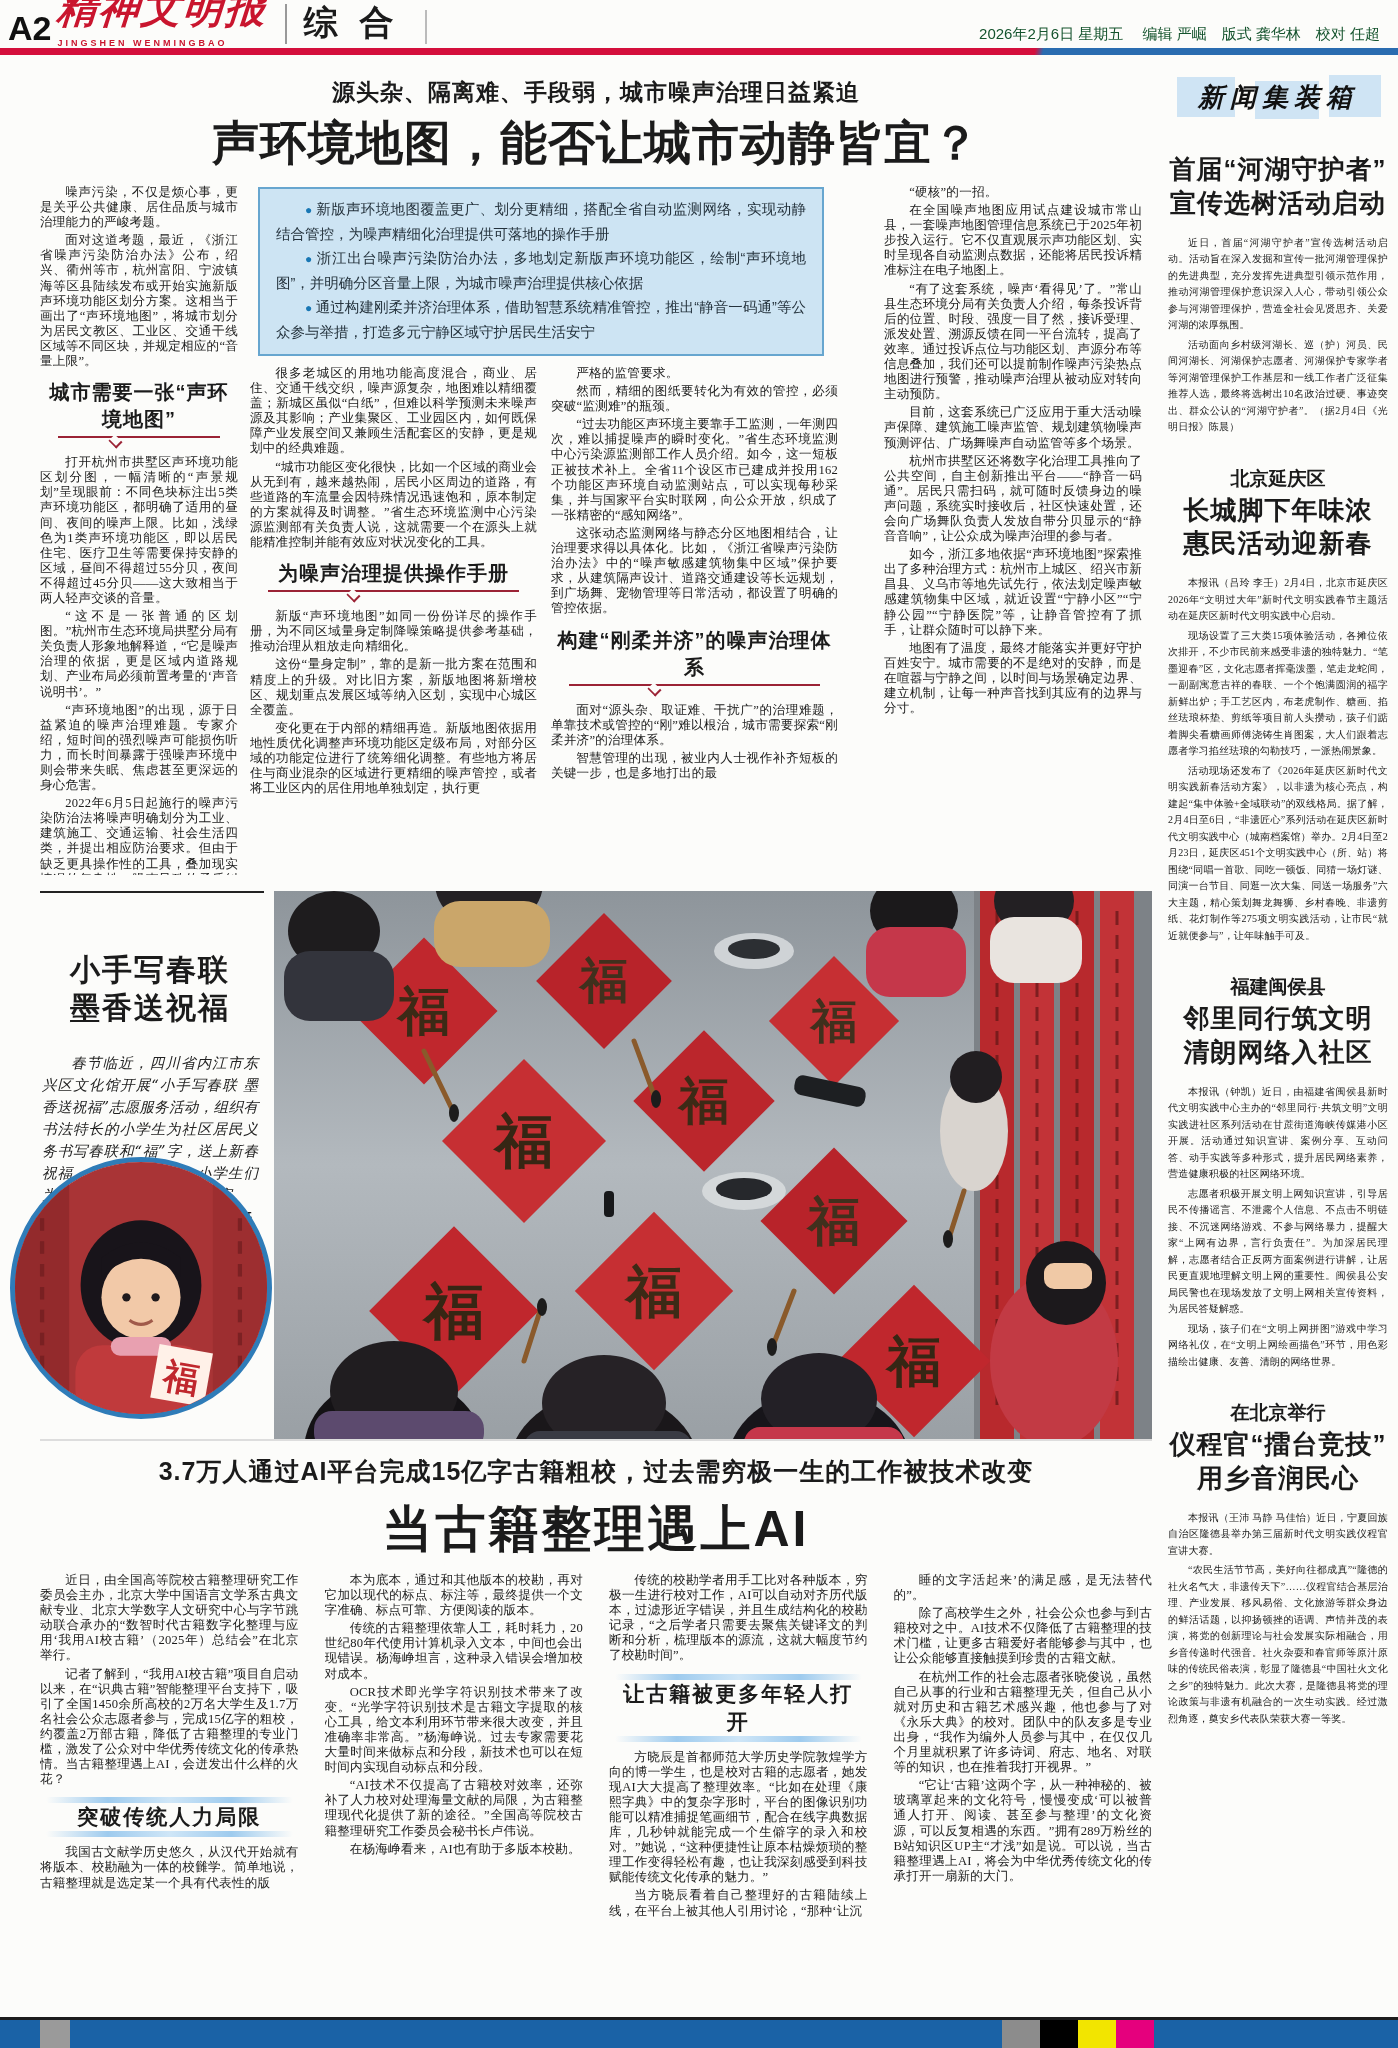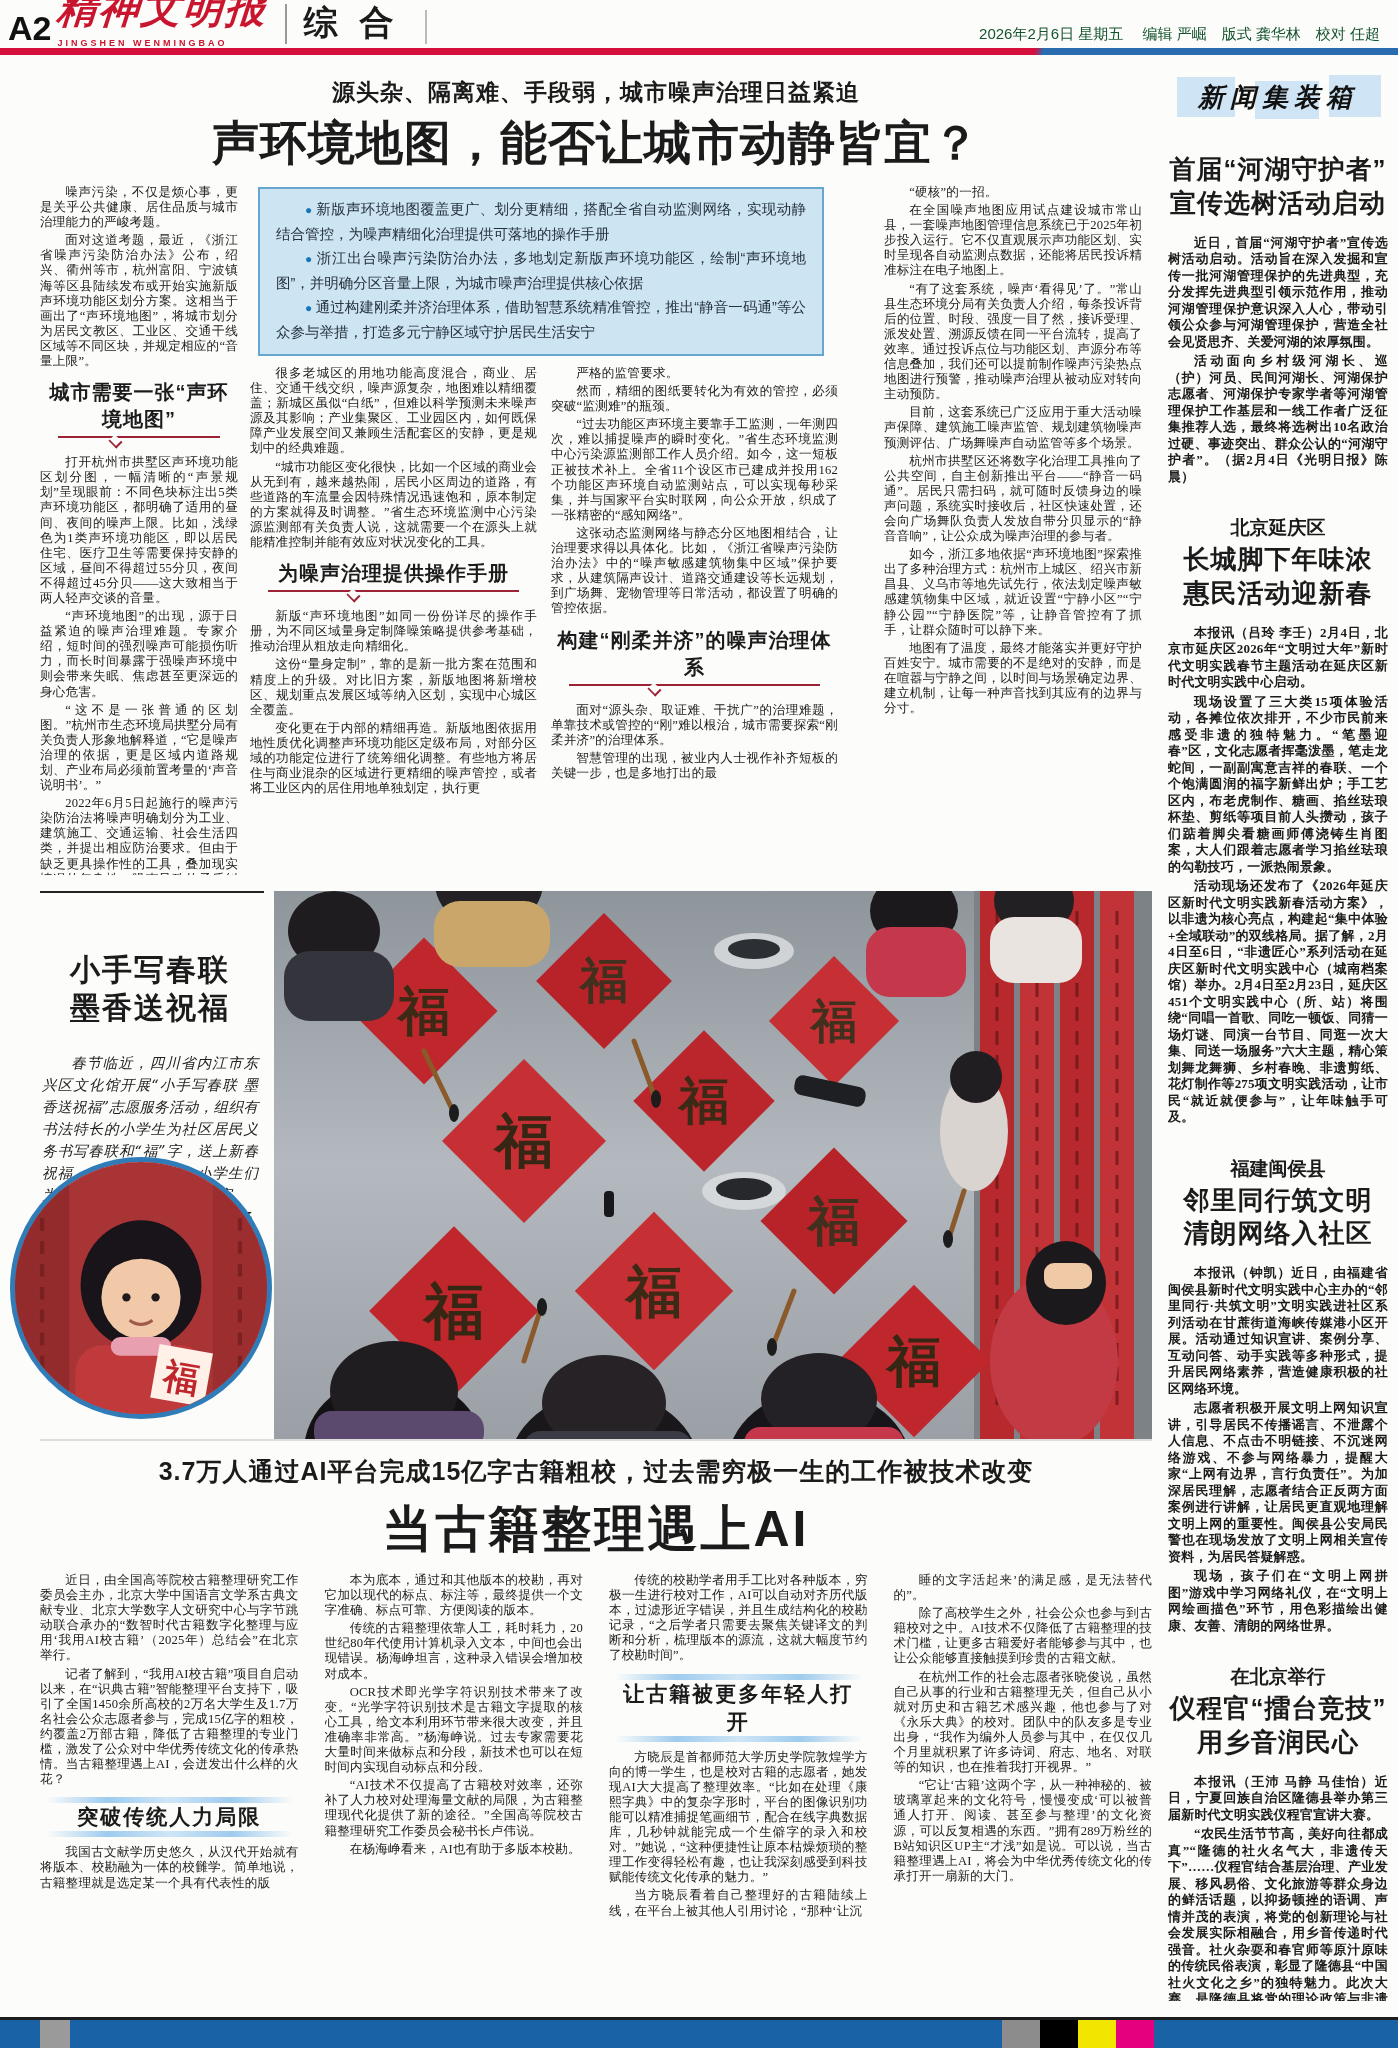--- a/index.html
+++ b/index.html
@@ -59,21 +59,21 @@
   .ai-h{margin:10px 6px 8px;text-align:center;}
   .ai-h .t{font:bold 21px "Liberation Sans",sans-serif;letter-spacing:2px;padding:0 0;}
   .ai-bar{height:6px;border-radius:3px;background:linear-gradient(90deg,rgba(140,195,235,0),#9ecbee 25%,#cfe6f7 50%,#9ecbee 75%,rgba(140,195,235,0));}
   
   .nib{position:relative;margin:12px auto 34px;width:190px;height:44px;}
   .nib .chip{position:absolute;background:#cfe4f4;}
   .nib-text{position:relative;z-index:2;text-align:center;font:bold italic 26px "DejaVu Serif",serif;letter-spacing:6px;line-height:44px;color:#111;}
   .side-art{margin-bottom:30px;}
   .side-kicker{text-align:center;font:bold 19px "Liberation Sans",sans-serif;margin-bottom:2px;}
   .side-title{text-align:center;font:bold 26px "Liberation Sans",sans-serif;line-height:1.3;letter-spacing:1px;margin-bottom:14px;}
-  .side-art .para{font-size:13px;line-height:16.5px;font-weight:bold;}
+  .side-art .para{font-size:10px;line-height:16.5px;}
   
   .footer{position:absolute;left:0;right:0;bottom:0;height:28px;background:#1a62a6;border-top:3px solid #1d1d1d;}
   .cal{position:absolute;top:0;height:100%;width:38px;}
   .cal1{right:358px;background:#8c8c8c;}
   .cal2{right:320px;background:#000;}
   .cal3{right:282px;background:#f2e500;}
   .cal4{right:244px;background:#e5007d;}
   .cal0{left:40px;background:#9a9a9a;width:30px;}
 </style>
 </head>
@@ -106,22 +106,22 @@
         <div class="lead-title">声环境地图，能否让城市动静皆宜？</div>
         <div class="lead-cols">
           <div class="lcol c-w1" id="lead-col0">
               <p class="para">噪声污染，不仅是烦心事，更是关乎公共健康、居住品质与城市治理能力的严峻考题。</p>
               <p class="para">面对这道考题，最近，《浙江省噪声污染防治办法》公布，绍兴、衢州等市，杭州富阳、宁波镇海等区县陆续发布或开始实施新版声环境功能区划分方案。这相当于画出了“声环境地图”，将城市划分为居民文教区、工业区、交通干线区域等不同区块，并规定相应的“音量上限”。</p>
               <div class="sub-h">
                 <div class="sub-t">城市需要一张“声环境地图”</div>
                 <div class="sub-rule"></div>
               </div>
               <p class="para">打开杭州市拱墅区声环境功能区划分图，一幅清晰的“声景规划”呈现眼前：不同色块标注出5类声环境功能区，都明确了适用的昼间、夜间的噪声上限。比如，浅绿色为1类声环境功能区，即以居民住宅、医疗卫生等需要保持安静的区域，昼间不得超过55分贝，夜间不得超过45分贝——这大致相当于两人轻声交谈的音量。</p>
+              <p class="para">“这不是一张普通的区划图。”杭州市生态环境局拱墅分局有关负责人形象地解释道，“它是噪声治理的依据，更是区域内道路规划、产业布局必须前置考量的‘声音说明书’。”</p>
               <p class="para">“声环境地图”的出现，源于日益紧迫的噪声治理难题。专家介绍，短时间的强烈噪声可能损伤听力，而长时间暴露于强噪声环境中则会带来失眠、焦虑甚至更深远的身心危害。</p>
-              <p class="para">“这不是一张普通的区划图。”杭州市生态环境局拱墅分局有关负责人形象地解释道，“它是噪声治理的依据，更是区域内道路规划、产业布局必须前置考量的‘声音说明书’。”</p>
               <p class="para">2022年6月5日起施行的噪声污染防治法将噪声明确划分为工业、建筑施工、交通运输、社会生活四类，并提出相应防治要求。但由于缺乏更具操作性的工具，叠加现实情况的复杂性，噪声导致的矛盾纠纷仍然居高不下。</p>
             </div>
           <div class="mid-wrap">
             <div class="bluebox">
               <ul id="summary-list">
                   <li>新版声环境地图覆盖更广、划分更精细，搭配全省自动监测网络，实现动静结合管控，为噪声精细化治理提供可落地的操作手册</li>
                   <li>浙江出台噪声污染防治办法，多地划定新版声环境功能区，绘制“声环境地图”，并明确分区音量上限，为城市噪声治理提供核心依据</li>
                   <li>通过构建刚柔并济治理体系，借助智慧系统精准管控，推出“静音一码通”等公众参与举措，打造多元宁静区域守护居民生活安宁</li>
                 </ul>
             </div>

